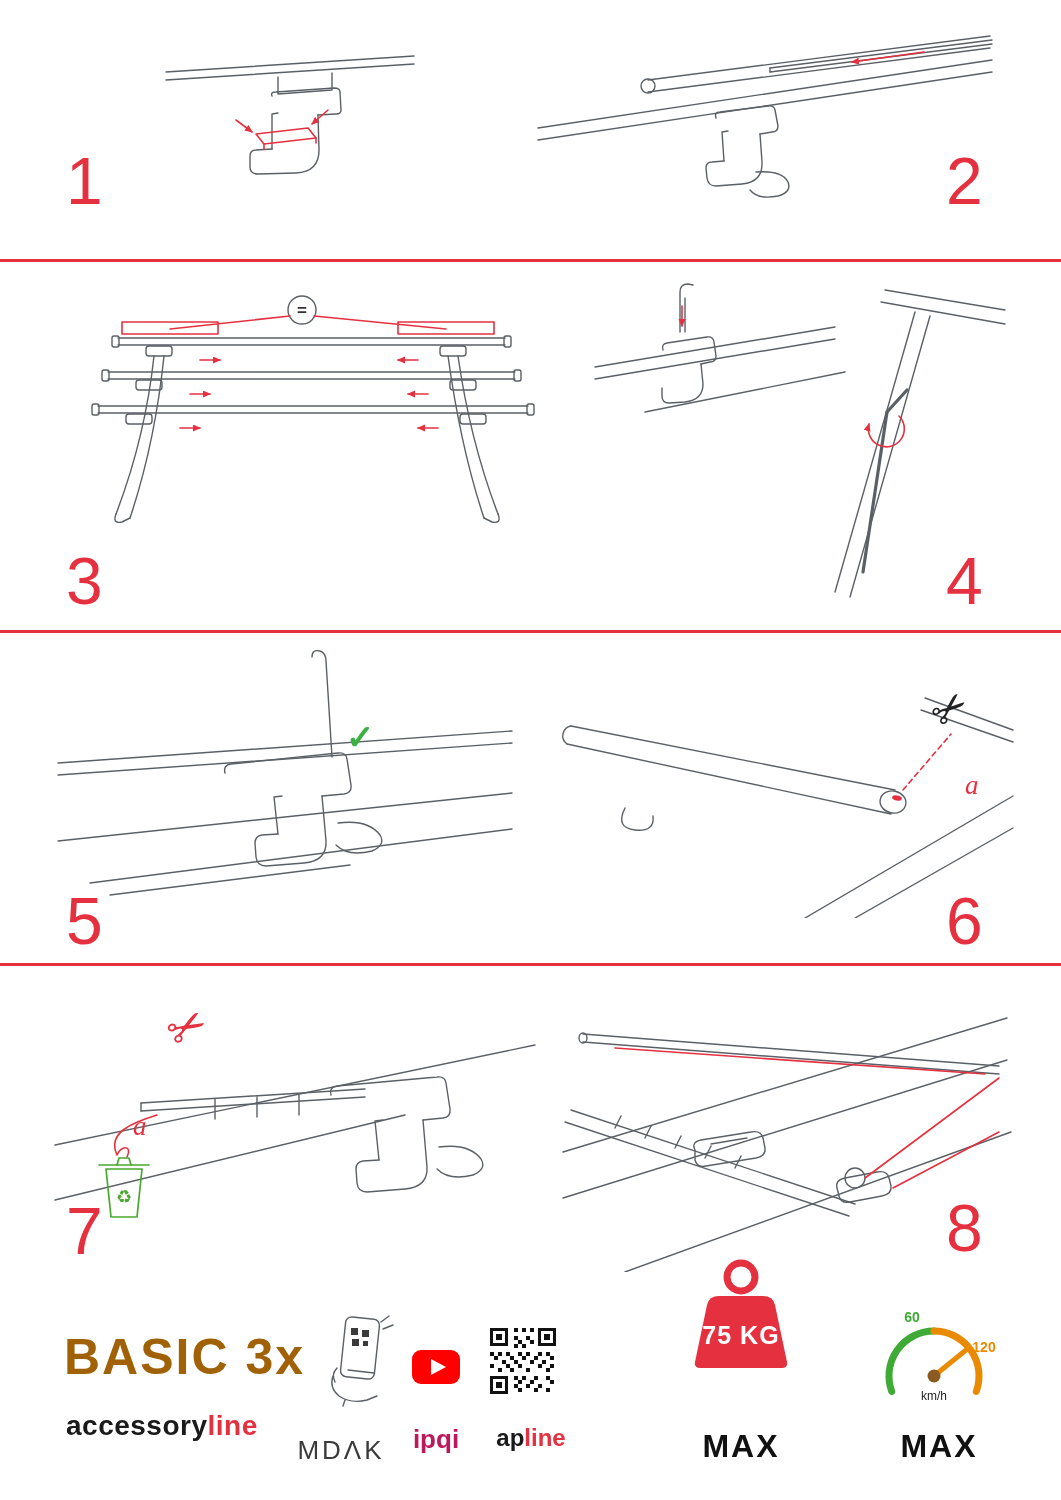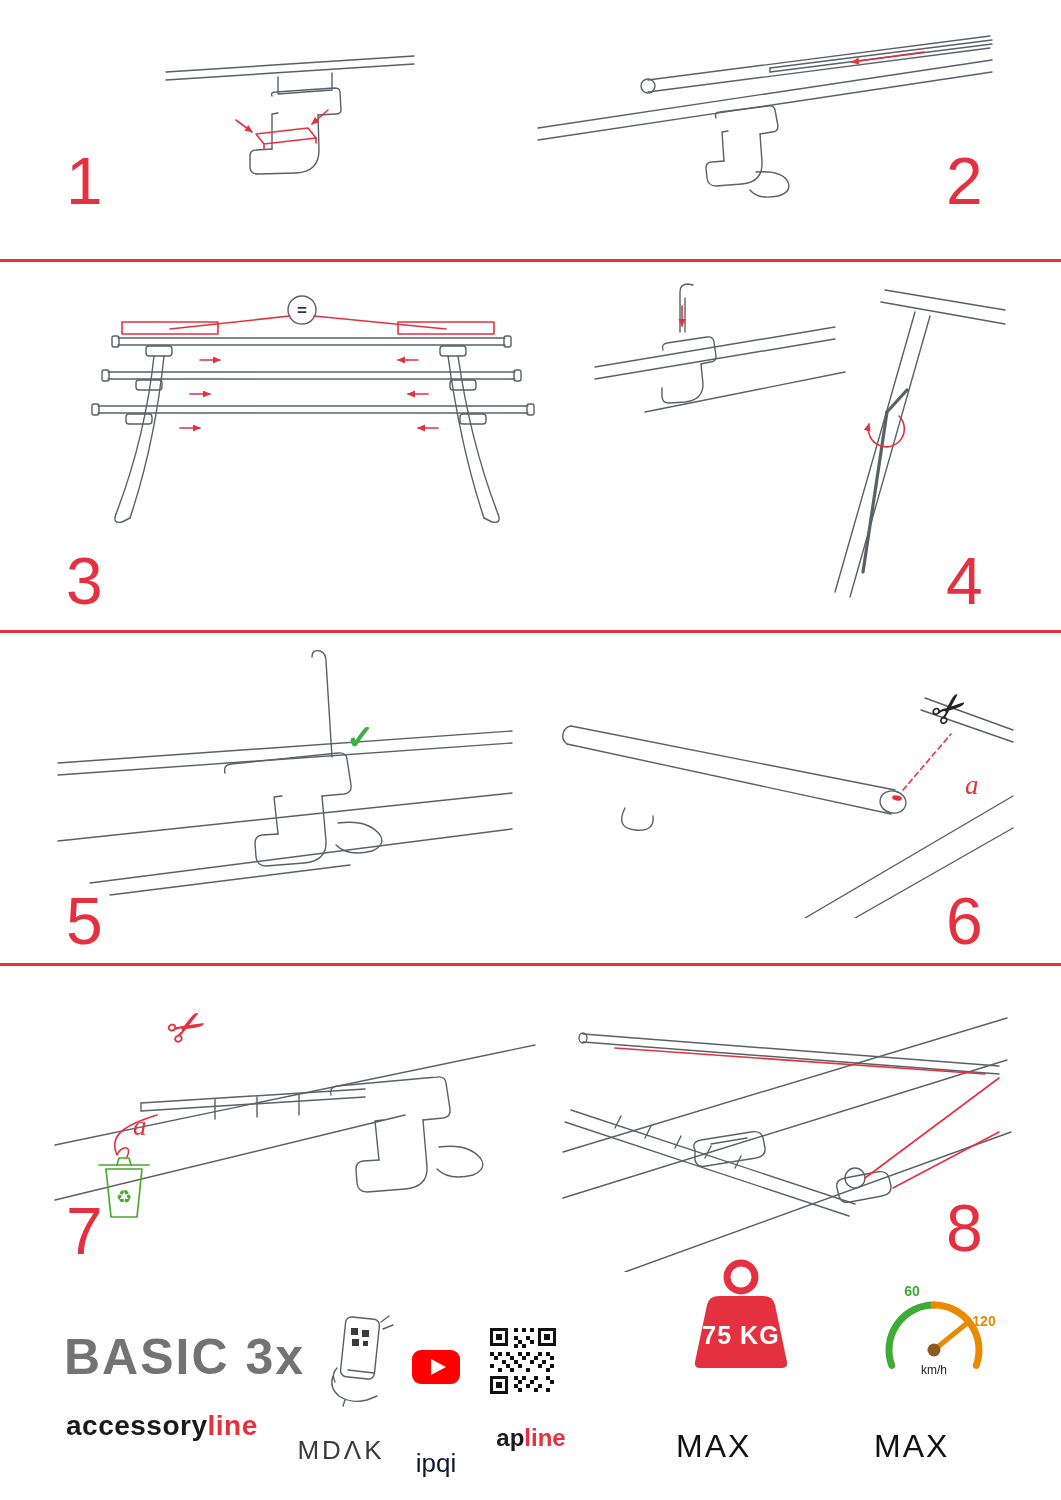--- a/index.html
+++ b/index.html
@@ -24,28 +24,28 @@
   text { font-family:"Liberation Sans", sans-serif; }
   .eq   { fill:#333; font-size:17px; font-weight:bold; }
   .check{ fill:#3bb143; font-size:34px; font-weight:bold; }
   .scis-black { fill:#222; font-size:42px; }
   .scis-red   { fill:#e5313f; font-size:46px; }
   .lab  { fill:#e5313f; font-size:27px; font-family:"Liberation Serif", serif; font-style:italic; }
   .ecot { fill:#4aa82e; font-size:18px; }
 
   
   .f-abs { position:absolute; }
-  .basic-logo { font-size:50px; font-weight:700; letter-spacing:2px; color:#737373; }
+  .basic-logo { font-size:50px; font-weight:700; letter-spacing:2px; color:#a16207; }
   .brandline { font-size:28px; font-weight:700; letter-spacing:0.5px; color:#1a1a1a; }
   .brandline .red { color:#e5313f; }
   .mdak { font-size:26px; font-weight:400; letter-spacing:3px; color:#3a3a3a; text-align:center;margin-top:11px; }
-  .ipqi { font-size:26px; font-weight:400; color:#0f172a; text-align:center;margin-top:24px; }
+  .ipqi { font-size:26px; font-weight:700; color:#be185d; text-align:center; }
   .apline { font-size:24px; font-weight:700; color:#1a1a1a; text-align:center; }
   .apline .red { color:#e5313f; }
-  .max { font-size:32px; font-weight:400; letter-spacing:2px; color:#111; }
+  .max { font-size:32px; font-weight:700; letter-spacing:2px; color:#111; text-align:center; }
   .wt  { fill:#fff; font-size:25px; font-weight:bold; letter-spacing:1px; }
   .g60 { fill:#3faa35; font-size:14px; font-weight:bold; }
   .g120{ fill:#e98a00; font-size:14px; font-weight:bold; }
   .kmh { fill:#222; font-size:12px; }
 </style>
 </head>
 <body>
 
 <div class="page">
 
@@ -361,21 +361,21 @@
 
     <div class="f-abs ill" style="left:676px; top:1256px; width:130px; height:118px;">
       <svg viewBox="0 0 130 118">
         <circle cx="65" cy="21" r="14" fill="none" stroke="#e5313f" stroke-width="7"></circle>
         <path d="M24,112 Q18,112 19,106 L31,49 Q33,40 43,40 L87,40 Q97,40 99,49 L111,106 Q112,112 106,112 Z" fill="#e5313f"></path>
         <text x="65" y="88" class="wt" text-anchor="middle">75 KG</text>
       </svg>
     </div>
     <div class="f-abs max" style="left:676px; top:1428px; width:130px;">MAX</div>
 
-    <div class="f-abs ill" style="left:872px; top:1270px; width:135px; height:120px;">
+    <div class="f-abs ill" style="left:872px; top:1296px; width:135px; height:120px;">
       <svg viewBox="0 0 135 120">
         <path d="M19.7,95.4 A45,45 0 0 1 62,35" fill="none" stroke="#3faa35" stroke-width="7" stroke-linecap="round"></path>
         <path d="M62,35 A45,45 0 0 1 104.3,95.4" fill="none" stroke="#e98a00" stroke-width="7" stroke-linecap="round"></path>
         <line x1="62" y1="80" x2="94" y2="54" stroke="#e98a00" stroke-width="5" stroke-linecap="round"></line>
         <circle cx="62" cy="80" r="6.5" fill="#8a5a20"></circle>
         <text x="40" y="26" class="g60" text-anchor="middle">60</text>
         <text x="112" y="56" class="g120" text-anchor="middle">120</text>
         <text x="62" y="104" class="kmh" text-anchor="middle">km/h</text>
       </svg>
     </div>

